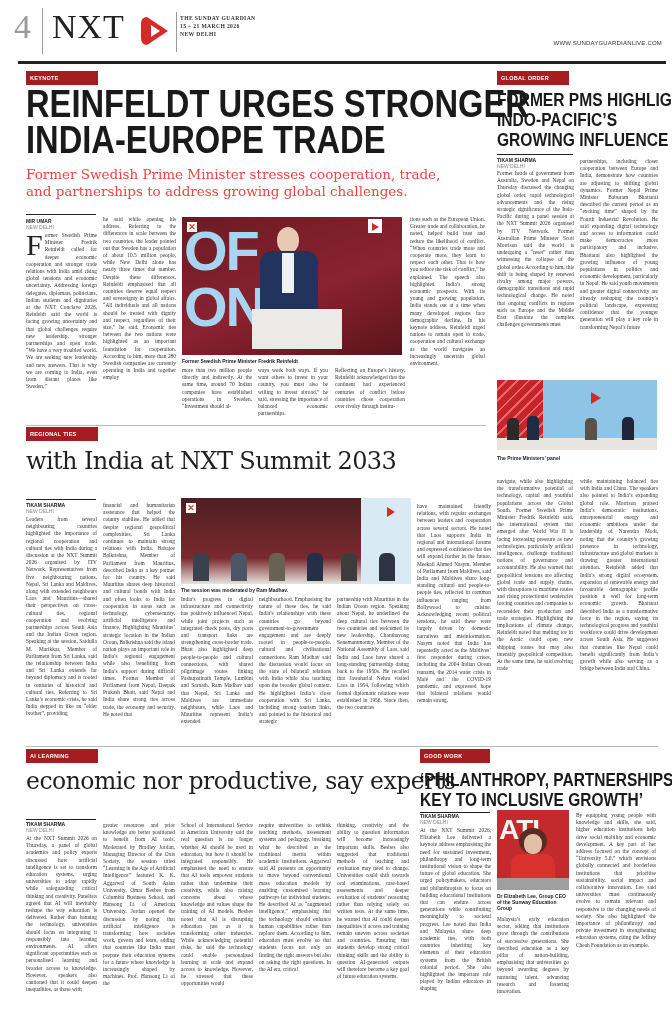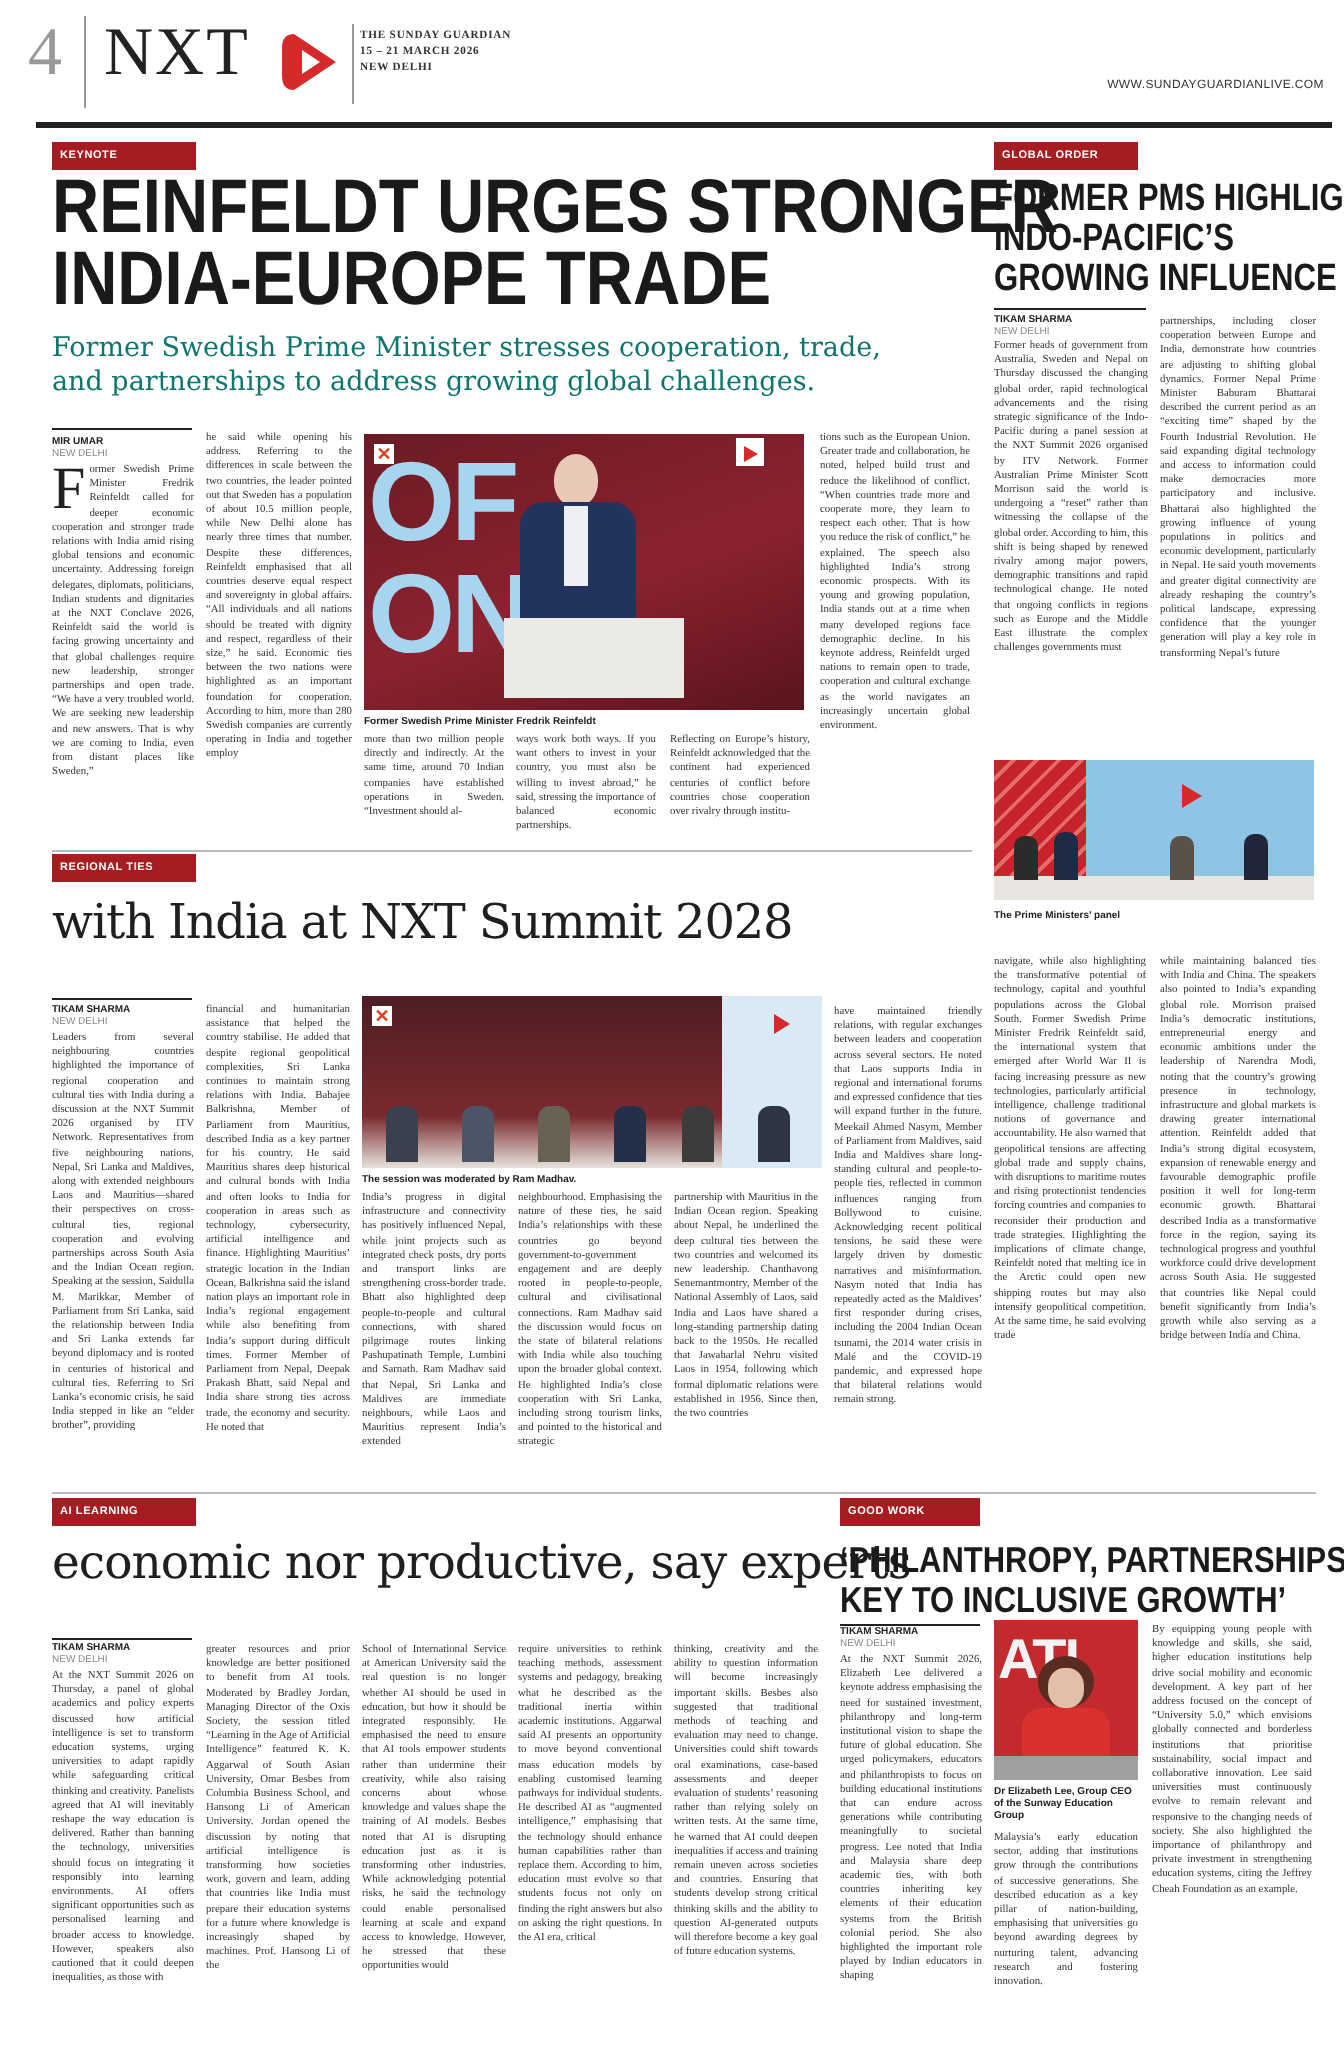--- a/index.html
+++ b/index.html
@@ -8,21 +8,21 @@
 .masthead{left:0;top:0;width:672px;height:62px}
 .pgnum{left:14px;top:10px;font-family:"Liberation Serif",serif;font-size:34px;color:#999;line-height:34px}
 .vsep{width:1px;background:#999}
 .nxt{left:52px;top:10px;font-family:"Liberation Serif",serif;font-size:34px;color:#222;line-height:34px;letter-spacing:1px}
 .logo{left:138px;top:14px;width:34px;height:34px}
 .mastinfo{left:180px;top:14px;font-family:"Liberation Serif",serif;font-size:5.6px;font-weight:bold;line-height:8px;letter-spacing:.4px;color:#333}
 .web{right:10px;top:40px;font-family:"Liberation Sans",sans-serif;font-size:6px;color:#333;letter-spacing:.2px}
 .rule{left:18px;top:61px;width:648px;height:3px;background:#222}
 .tag{background:#a51d21;color:#fff;font-family:"Liberation Sans",sans-serif;font-weight:bold;font-size:5.5px;letter-spacing:.3px;padding:0 4px;height:14px;line-height:14px}
 .cond{font-family:"Liberation Sans",sans-serif;font-weight:bold;transform-origin:0 0;color:#1a1a1a;white-space:nowrap}
-.dek{font-family:"DejaVu Serif",serif;color:#0f766e;font-size:13.5px;line-height:17px}
+.dek{font-family:"DejaVu Serif",serif;color:#ef4444;font-size:13.5px;line-height:17px}
 .byline{font-family:"Liberation Sans",sans-serif;font-size:5px;font-weight:bold;line-height:6px;color:#222}
 .byline .loc{font-weight:normal;color:#888;display:block}
 .byrule{height:1px;background:#222}
 .col{font-family:"Liberation Serif",serif;font-size:5.4px;line-height:7.2px;color:#333;text-align:justify;overflow:hidden}
 .drop{float:left;font-size:30px;line-height:24px;margin:1px 2px 0 0;font-family:"Liberation Serif",serif;color:#222}
 .serifhead{font-family:"DejaVu Serif",serif;color:#1f1f1f;line-height:1;white-space:nowrap}
 .caption{font-family:"Liberation Sans",sans-serif;font-size:5px;font-weight:bold;color:#222;line-height:6px}
 .photo{overflow:hidden}
 .hr{height:1px;background:#bbb}
 </style>
@@ -101,21 +101,21 @@
   <div class="abs" style="left:10px;top:38px;width:12px;height:22px;background:#2b2b2b;border-radius:5px 5px 0 0"></div>
   <div class="abs" style="left:30px;top:36px;width:12px;height:24px;background:#1f2a44;border-radius:5px 5px 0 0"></div>
   <div class="abs" style="left:88px;top:38px;width:12px;height:22px;background:#5a5148;border-radius:5px 5px 0 0"></div>
   <div class="abs" style="left:125px;top:37px;width:12px;height:23px;background:#202637;border-radius:5px 5px 0 0"></div>
 </div>
 <div class="abs caption" style="left:497px;top:455px">The Prime Ministers’ panel</div>
 
 <div class="abs hr" style="left:26px;top:425px;width:460px"></div>
 <div class="abs tag" style="left:26px;top:427px;width:72px">REGIONAL TIES</div>
 <div class="abs serifhead" style="left:26px;top:449px;font-size:24px;line-height:24px;letter-spacing:-.6px">
-  <div>with India at NXT Summit 2028</div>
+  <div>with India at NXT Summit 2033</div>
 </div>
 <div class="abs byrule" style="left:26px;top:499px;width:70px"></div>
 <div class="abs byline" style="left:26px;top:502px"><span>TIKAM SHARMA</span><span class="loc">NEW DELHI</span></div>
 <div class="abs col" style="left:26px;top:516px;width:71px;height:224px">Leaders from several neighbouring countries highlighted the importance of regional cooperation and cultural ties with India during a discussion at the NXT Summit 2026 organised by ITV Network. Representatives from five neighbouring nations, Nepal, Sri Lanka and Maldives, along with extended neighbours Laos and Mauritius—shared their perspectives on cross-cultural ties, regional cooperation and evolving partnerships across South Asia and the Indian Ocean region. Speaking at the session, Saidulla M. Marikkar, Member of Parliament from Sri Lanka, said the relationship between India and Sri Lanka extends far beyond diplomacy and is rooted in centuries of historical and cultural ties. Referring to Sri Lanka’s economic crisis, he said India stepped in like an “elder brother”, providing</div>
 <div class="abs col" style="left:103px;top:502px;width:72px;height:238px">financial and humanitarian assistance that helped the country stabilise. He added that despite regional geopolitical complexities, Sri Lanka continues to maintain strong relations with India. Babajee Balkrishna, Member of Parliament from Mauritius, described India as a key partner for his country. He said Mauritius shares deep historical and cultural bonds with India and often looks to India for cooperation in areas such as technology, cybersecurity, artificial intelligence and finance. Highlighting Mauritius’ strategic location in the Indian Ocean, Balkrishna said the island nation plays an important role in India’s regional engagement while also benefiting from India’s support during difficult times. Former Member of Parliament from Nepal, Deepak Prakash Bhatt, said Nepal and India share strong ties across trade, the economy and security. He noted that</div>
 <div class="abs photo" style="left:181px;top:498px;width:230px;height:86px;background:linear-gradient(180deg,#4d1e22 0%,#7a2a2e 70%,#e7e2dc 100%)">
   <div class="abs" style="left:180px;top:0;width:50px;height:86px;background:#d9eaf4"></div>
   <div class="abs" style="left:5px;top:5px;width:10px;height:10px;background:#fff;color:#d42;font:bold 9px 'Liberation Sans',sans-serif;text-align:center;line-height:10px">✕</div>
   <div class="abs" style="left:203px;top:5px;width:12px;height:12px"><svg viewBox="0 0 12 12" width="12" height="12">
         <path d="M3 1 L11 6 L3 11 Z" fill="#d62a2a"></path>

